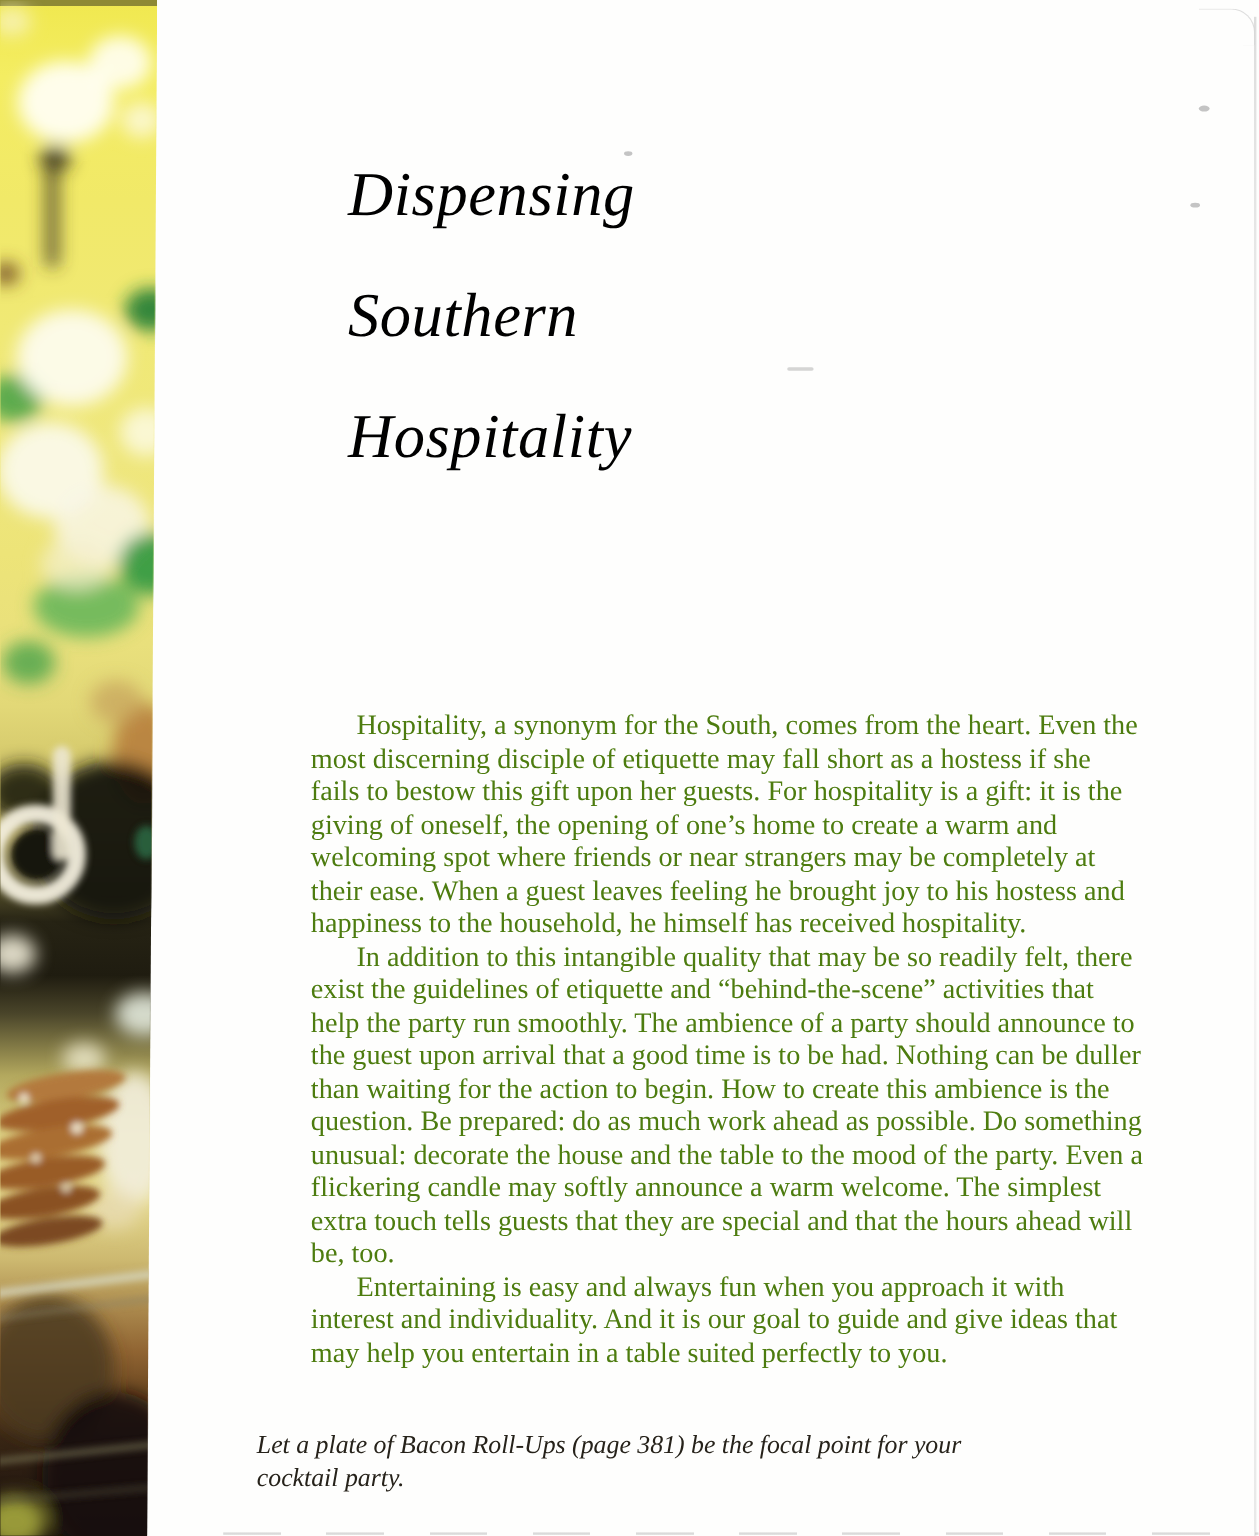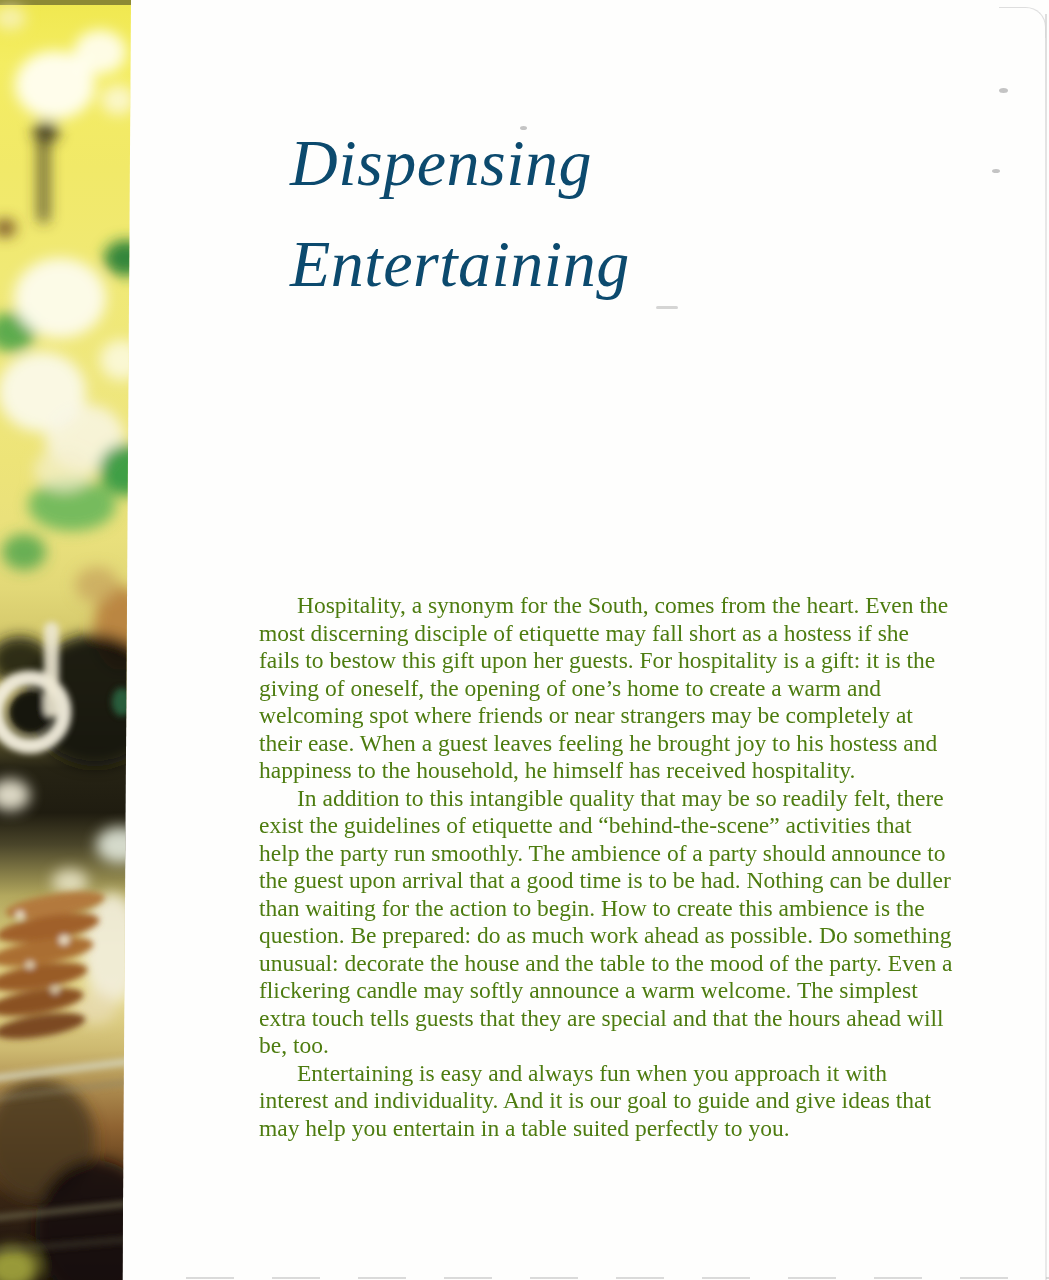--- a/index.html
+++ b/index.html
@@ -19,24 +19,24 @@
     width: 131px; height: 1280px;
     clip-path: polygon(0 0, 100% 0, 93.5% 100%, 0 100%);
   }
   .photo-strip svg { display: block; }
 
   
   .chapter-title {
     position: absolute;
     left: 290px; top: 112px;
     font-style: italic;
-    font-size: 66px;
+    font-size: 52px;
     line-height: 101px;
     letter-spacing: 0.5px;
-    color: #0c4a6e;
+    color: #000000;
     white-space: nowrap;
   }
 
   
   .body-text {
     position: absolute;
     left: 259px; top: 592px;
     width: 696px;
     font-size: 23.5px;
     line-height: 27.5px;
@@ -175,29 +175,31 @@
         <rect x="-10" y="1066" width="160" height="7" fill="#d6d6bd" opacity="0.85" transform="rotate(-7 65 1070)"></rect>
         <rect x="-10" y="1088" width="160" height="4" fill="#8a8468" opacity="0.6" transform="rotate(-7 65 1090)"></rect>
         <rect x="-10" y="1208" width="160" height="5" fill="#7d7a58" opacity="0.7" transform="rotate(-6 65 1210)"></rect>
         <rect x="-10" y="1243" width="160" height="4" fill="#55533c" opacity="0.6" transform="rotate(-5 65 1245)"></rect>
       </g>
     </svg>
   </div>
 
   <div class="chapter-title">
     <div>Dispensing</div>
-    <div>Entertaining</div>
+    <div>Southern</div>
+    <div>Hospitality</div>
   </div>
 
   <div class="body-text">
     <p>Hospitality, a synonym for the South, comes from the heart. Even the most discerning disciple of etiquette may fall short as a hostess if she fails to bestow this gift upon her guests. For hospitality is a gift: it is the giving of oneself, the opening of one’s home to create a warm and welcoming spot where friends or near strangers may be completely at their ease. When a guest leaves feeling he brought joy to his hostess and happiness to the household, he himself has received hospitality.</p>
     <p>In addition to this intangible quality that may be so readily felt, there exist the guidelines of etiquette and “behind-the-scene” activities that help the party run smoothly. The ambience of a party should announce to the guest upon arrival that a good time is to be had. Nothing can be duller than waiting for the action to begin. How to create this ambience is the question. Be prepared: do as much work ahead as possible. Do something unusual: decorate the house and the table to the mood of the party. Even a flickering candle may softly announce a warm welcome. The simplest extra touch tells guests that they are special and that the hours ahead will be, too.</p>
     <p>Entertaining is easy and always fun when you approach it with interest and individuality. And it is our goal to guide and give ideas that may help you entertain in a table suited perfectly to you.</p>
   </div>
 
+  <div class="caption">Let a plate of Bacon Roll-Ups (page 381) be the focal point for your cocktail party.</div>
 
   <div class="edge-right"></div>
   <div class="corner-tr"></div>
   <div class="edge-bottom"></div>
   <div class="speck speck-1"></div>
   <div class="speck speck-2"></div>
   <div class="speck speck-3"></div>
   <div class="speck speck-4"></div>
 
 </div>

